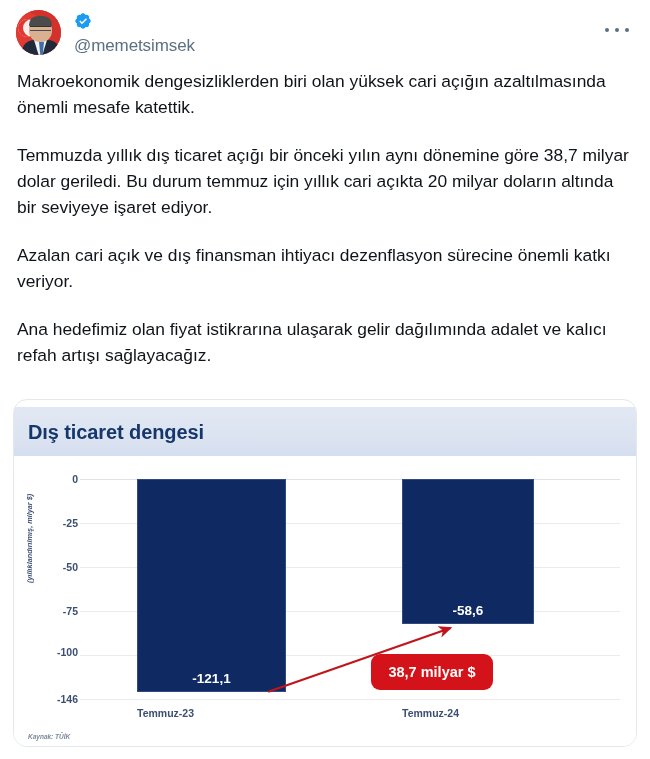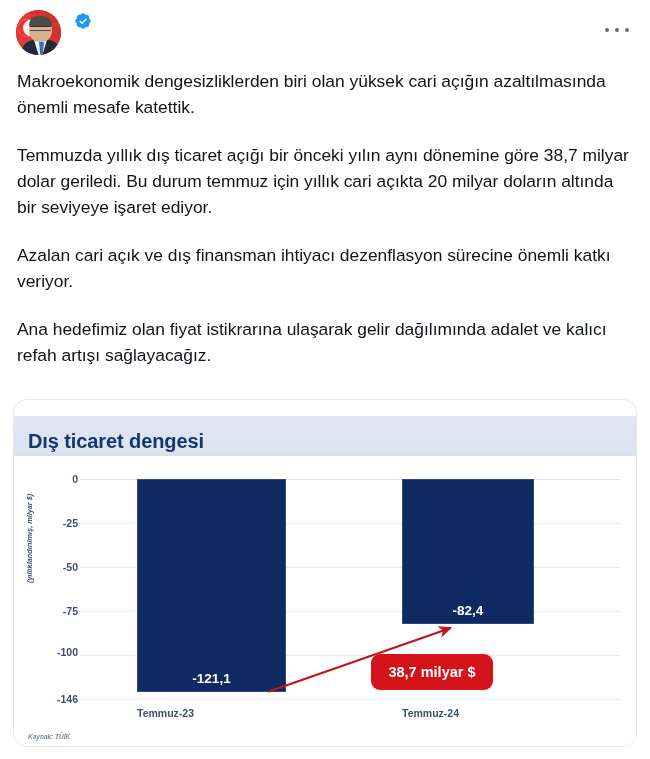--- a/index.html
+++ b/index.html
@@ -89,21 +89,21 @@
   .chart-card {
     position:absolute; left: 13px; top: 399px;
     width: 624px; height: 348px;
     background:#fff;
     border: 1px solid #e4e7eb;
     border-radius: 14px;
     overflow: hidden;
     box-shadow: 0 0 0 0 rgba(0,0,0,0);
   }
   .chart-head {
-    position:absolute; left:0; top:16px; width:100%; height:56px;
+    position:absolute; left:0; top:7px; width:100%; height:56px;
     background: linear-gradient(180deg,#e2e8f3 0%, #dbe3f1 60%, #d2dcee 100%);
     border-bottom: 1px solid #c9d4e6;
   }
   .chart-title {
     position:absolute; left: 14px; top: 14px;
     font-size: 20px; font-weight: 700; color:#16376b; letter-spacing: -0.1px;
   }
 
   .plot { position:absolute; left:0; top:56px; width:100%; height: 292px; background:#fff; }
 
@@ -170,20 +170,21 @@
       <div class="person-glasses"></div>
     </div>
 
     <div class="name-row">
       <svg class="verified-badge" viewBox="0 0 24 24">
         <path fill="#1d9bf0" d="M22.25 12c0-1.43-.88-2.67-2.19-3.34.46-1.39.2-2.9-.81-3.91s-2.52-1.27-3.91-.81C14.67 2.63 13.43 1.75 12 1.75s-2.67.88-3.34 2.19c-1.39-.46-2.9-.2-3.91.81s-1.27 2.52-.81 3.91C2.63 9.33 1.75 10.57 1.75 12s.88 2.67 2.19 3.34c-.46 1.39-.2 2.9.81 3.91s2.52 1.27 3.91.81c.67 1.31 1.91 2.19 3.34 2.19s2.67-.88 3.34-2.19c1.39.46 2.9.2 3.91-.81s1.27-2.52.81-3.91c1.31-.67 2.19-1.91 2.19-3.34z"></path>
         <path fill="#ffffff" d="M10.67 16.35l-3.6-3.6 1.41-1.41 2.19 2.18 5.25-5.25 1.41 1.42-6.66 6.66z"></path>
       </svg>
     </div>
 
+    <div class="handle">@memetsimsek</div>
 
     <div class="more-btn">
       <i></i>
       <i></i>
       <i></i>
     </div>
   </div>
 
   <div class="tweet-body">
     <p>Makroekonomik dengesizliklerden biri olan yüksek cari açığın azaltılmasında önemli mesafe katettik.</p>
@@ -216,21 +217,21 @@
         <div class="ytick" style="top:149px">-75</div>
         <div class="ytick" style="top:190px">-100</div>
         <div class="ytick" style="top:237px">-146</div>
       </div>
 
       <div class="bar" style="left:123px; top:23px; width:149px; height:213px;">
         <div class="bar-label">-121,1</div>
       </div>
 
       <div class="bar" style="left:388px; top:23px; width:132px; height:145px;">
-        <div class="bar-label">-82,4</div>
+        <div class="bar-label">-58,6</div>
       </div>
 
       <svg class="arrow-svg" viewBox="0 0 624 292">
         <defs>
           <marker id="ah" markerWidth="7" markerHeight="7" refX="5.4" refY="3.1" orient="auto" markerUnits="strokeWidth">
             <path d="M0,0.4 L6.2,3.1 L0,5.8 L1.7,3.1 z" fill="#c0151b"></path>
           </marker>
         </defs>
         <line x1="255" y1="236" x2="438" y2="172" stroke="#c0151b" stroke-width="2.2" marker-end="url(#ah)"></line>
       </svg>

